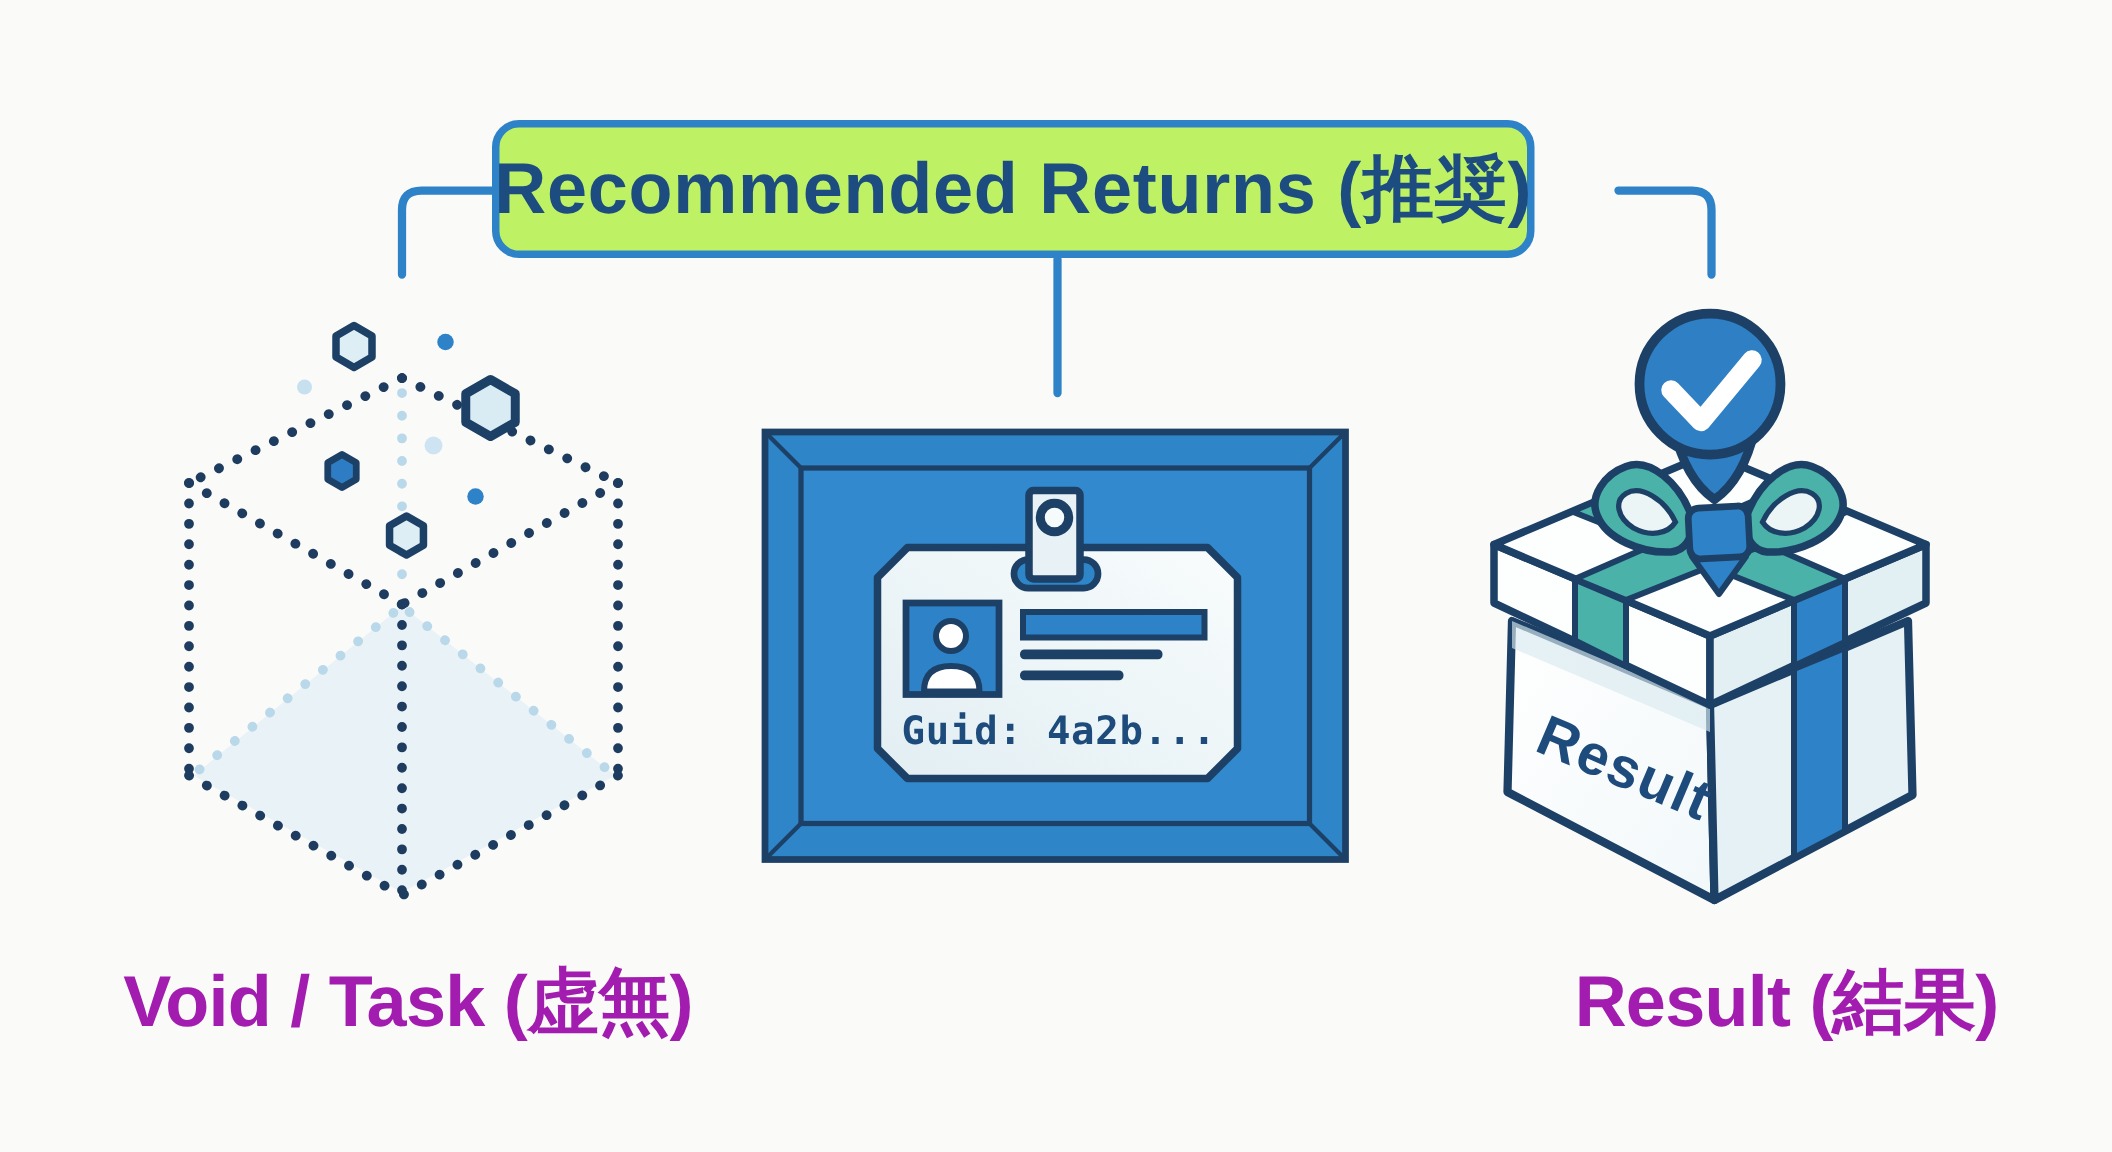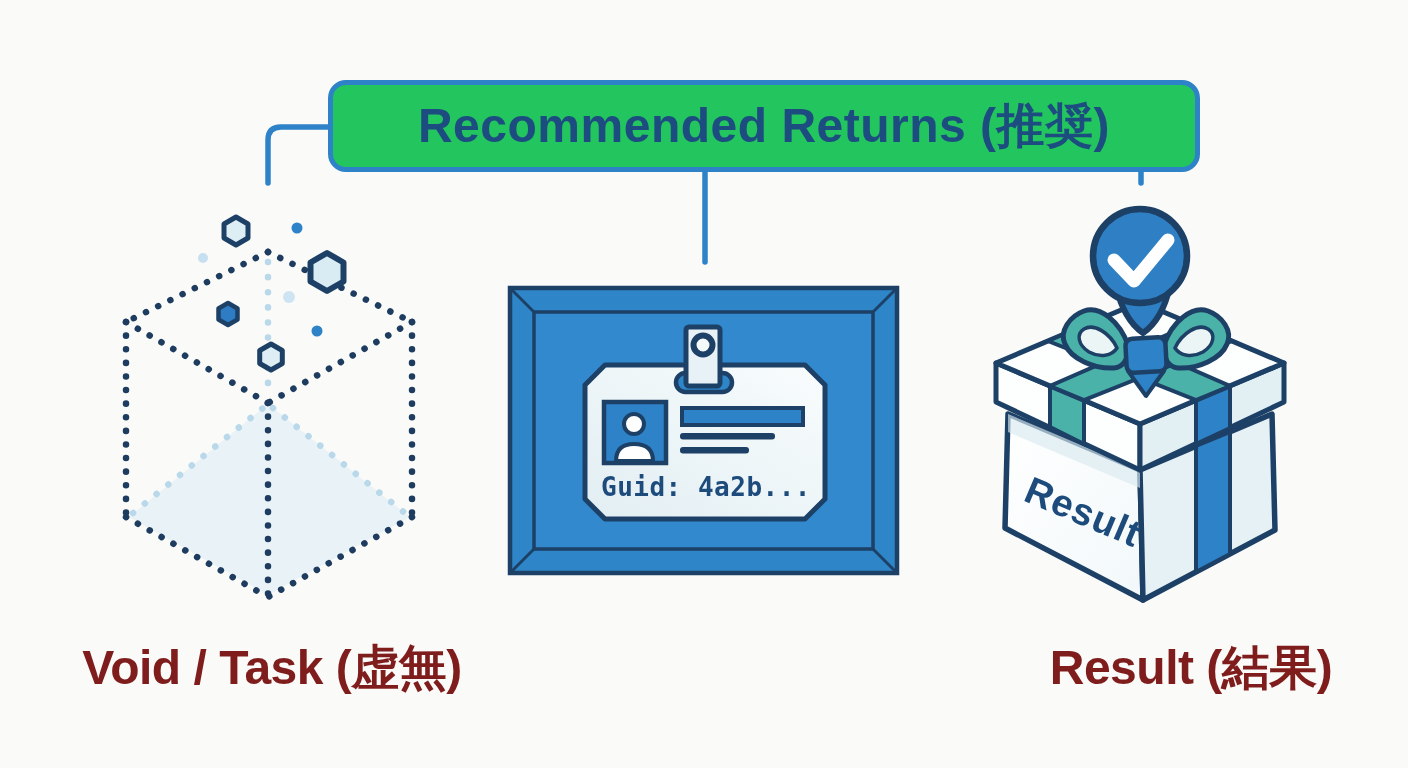--- a/index.html
+++ b/index.html
@@ -3,28 +3,28 @@
 <meta charset="utf-8">
 <style>
   html,body{margin:0;padding:0;background:#e8e8e8;}
   #canvas{
     position:relative;width:1408px;height:768px;overflow:hidden;
     background:#fafaf8;
     font-family:"Liberation Sans","DejaVu Sans",sans-serif;
   }
   #art{position:absolute;left:0;top:0;width:1408px;height:768px;}
   .title-box{
-    position:absolute;left:328px;top:80px;width:872px;height:92px;
+    position:absolute;left:328px;top:80px;width:695px;height:92px;
     box-sizing:border-box;border:5px solid #2e82c8;border-radius:18px;
-    background:#22c55e;display:flex;align-items:center;justify-content:center;
+    background:#bef264;display:flex;align-items:center;justify-content:center;
     font-size:48px;font-weight:600;color:#1d4d80;letter-spacing:.5px;white-space:nowrap;
   }
   .item-label{
     position:absolute;top:636px;transform:translateX(-50%);
-    font-size:48px;font-weight:700;color:#7f1d1d;letter-spacing:-.5px;white-space:nowrap;
+    font-size:48px;font-weight:700;color:#a21caf;letter-spacing:-.5px;white-space:nowrap;
   }
   #label-void{left:272px;}
   #label-id{left:705px;}
   #label-result{left:1147px;margin-left:44px;}
 </style>
 </head>
 <body>
 
 <div id="canvas">
 

